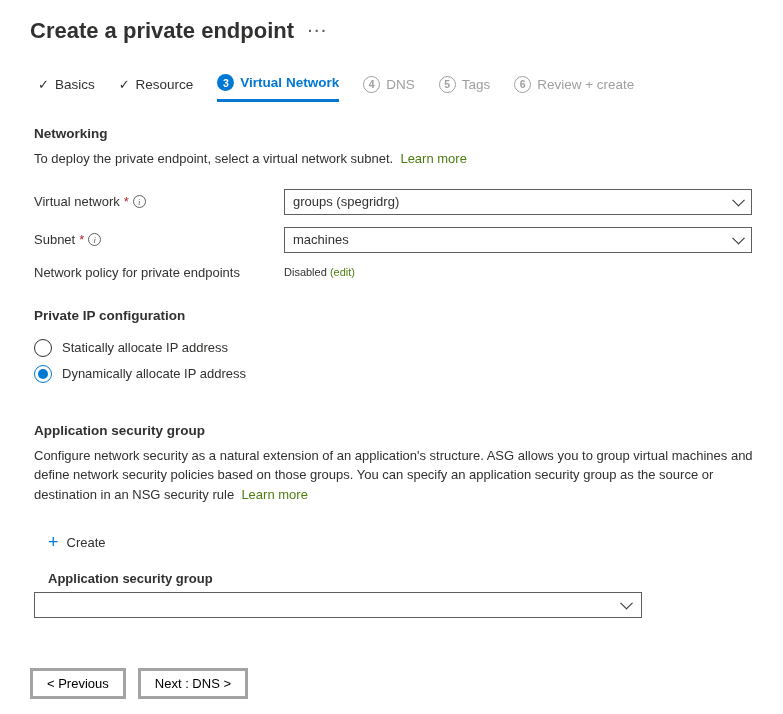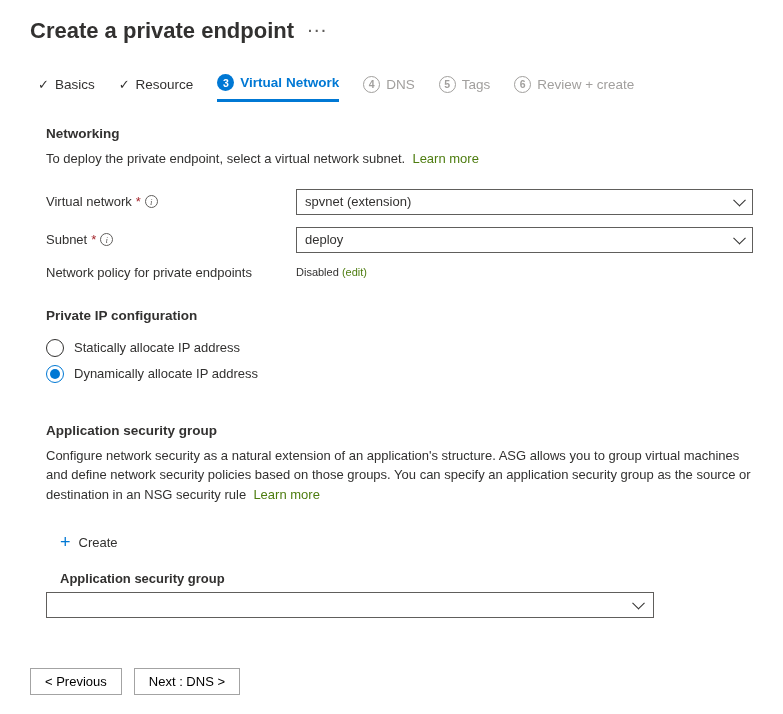--- a/index.html
+++ b/index.html
@@ -49,21 +49,21 @@
       align-items: center;
       justify-content: center;
       width: 17px;
       height: 17px;
       border-radius: 50%;
       font-size: 10.5px;
       font-weight: 600;
     }
     .circle-num.filled { background: #0078d4; color: #fff; }
     .circle-num.outline { border: 1px solid #a19f9d; color: #a19f9d; }
-    .content { padding: 0 30px 0 46px; }
+    .content { padding: 0 30px 0 34px; }
     .section-heading { font-weight: 600; font-size: 13.5px; margin-bottom: 8px; }
     .desc-text { font-size: 13px; color: #323130; margin-bottom: 20px; line-height: 1.5; }
     .link { color: #4d7c0f; text-decoration: none; cursor: pointer; }
     .form-row {
       display: flex;
       align-items: center;
       margin-bottom: 12px;
     }
     .form-label {
       width: 250px;
@@ -168,21 +168,21 @@
       border-right: 1px solid #323130;
       border-bottom: 1px solid #323130;
       transform: translateY(-70%) rotate(45deg);
     }
     .footer {
       display: flex;
       gap: 12px;
       padding: 50px 30px 0 30px;
     }
     .btn {
-      border: 1px solid #a3a3a3;
+      border: 3px solid #a3a3a3;
       background: #fff;
       padding: 5px 14px;
       font-size: 13px;
       cursor: pointer;
       font-family: inherit;
     }
   </style>
 </head>
 <body>
 
@@ -224,32 +224,32 @@
     <span>To deploy the private endpoint, select a virtual network subnet.</span>&nbsp;&nbsp;<a class="link">Learn more</a>
   </div>
 
   <div class="form-row">
     <div class="form-label">
       <span>Virtual network</span>
       <span class="req">*</span>
       <span class="info-icon">i</span>
     </div>
     <div class="select">
-      <span>spvnet (extension)</span>
+      <span>groups (spegridrg)</span>
     </div>
   </div>
 
   <div class="form-row">
     <div class="form-label">
       <span>Subnet</span>
       <span class="req">*</span>
       <span class="info-icon">i</span>
     </div>
     <div class="select">
-      <span>deploy</span>
+      <span>machines</span>
     </div>
   </div>
 
   <div class="form-row" style="margin-top:6px;">
     <div class="form-label" style="width:250px;text-align:right;">Network policy for private endpoints</div>
     <div class="static-value">
       <span>Disabled</span>
       <a class="link">(edit)</a>
     </div>
   </div>

